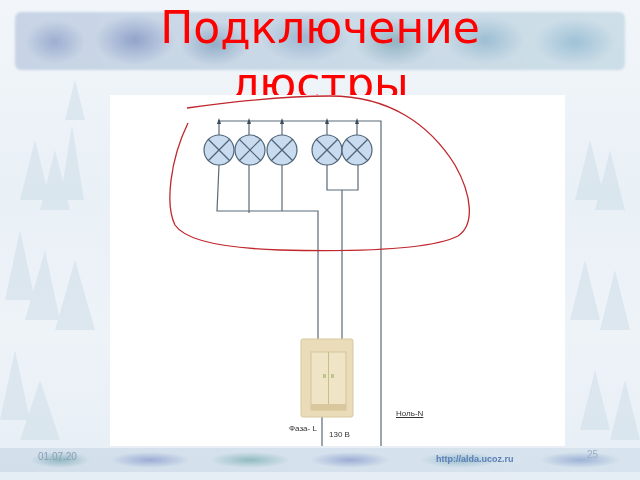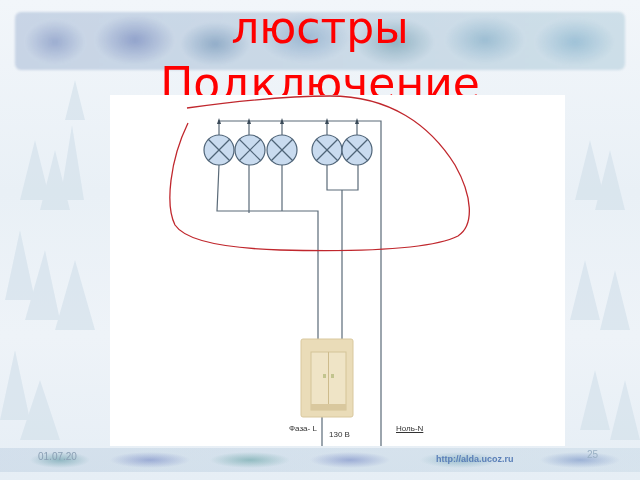--- a/index.html
+++ b/index.html
@@ -82,22 +82,22 @@
     <polygon points="600,330 615,270 630,330"></polygon>
     <polygon points="580,430 595,370 610,430"></polygon>
     <polygon points="610,440 625,380 640,440"></polygon>
   </g>
 </svg>
 
 <div class="banner-top"></div>
 <div class="banner-bottom"></div>
 
 <h1 class="title">
+  <span class="line">Подключение</span>
   <span class="line">люстры</span>
-  <span class="line">Подключение</span>
 </h1>
 
 <div class="diagram">
   <svg width="455" height="351" viewBox="110 95 455 351">
 
     <g stroke="#5a6a78" stroke-width="1.2" fill="none">
 
       <polyline points="218,121 381,121 381,447"></polyline>
       <line x1="219" y1="121" x2="219" y2="135"></line>
       <line x1="249" y1="121" x2="249" y2="135"></line>
@@ -158,18 +158,18 @@
       <rect x="311" y="404" width="35" height="6" fill="#d9c89e"></rect>
       <rect x="323" y="374" width="3" height="4" fill="#c2c48e"></rect>
       <rect x="331" y="374" width="3" height="4" fill="#c2c48e"></rect>
     </g>
 
     <path d="M187,108 C230,102 280,96 330,96 C390,96 430,125 455,165 C472,195 475,225 458,236 C430,250 360,252 280,250 C220,248 185,240 175,225 C165,205 170,160 188,123" fill="none" stroke="#c0272d" stroke-width="1.3"></path>
   </svg>
 
   <div class="label" style="left:179px; top:329px;">Фаза- L</div>
   <div class="label" style="left:219px; top:335px;">130 В</div>
-  <div class="label" style="left:286px; top:329px;text-decoration:underline;">Ноль-N</div>
+  <div class="label" style="left:286px; top:314px;text-decoration:underline;">Ноль-N</div>
 </div>
 
 <div class="footer-date">01.07.20</div>
 <div class="footer-url">http://alda.ucoz.ru</div>
 <div class="footer-num">25</div>
 
 </body></html>

